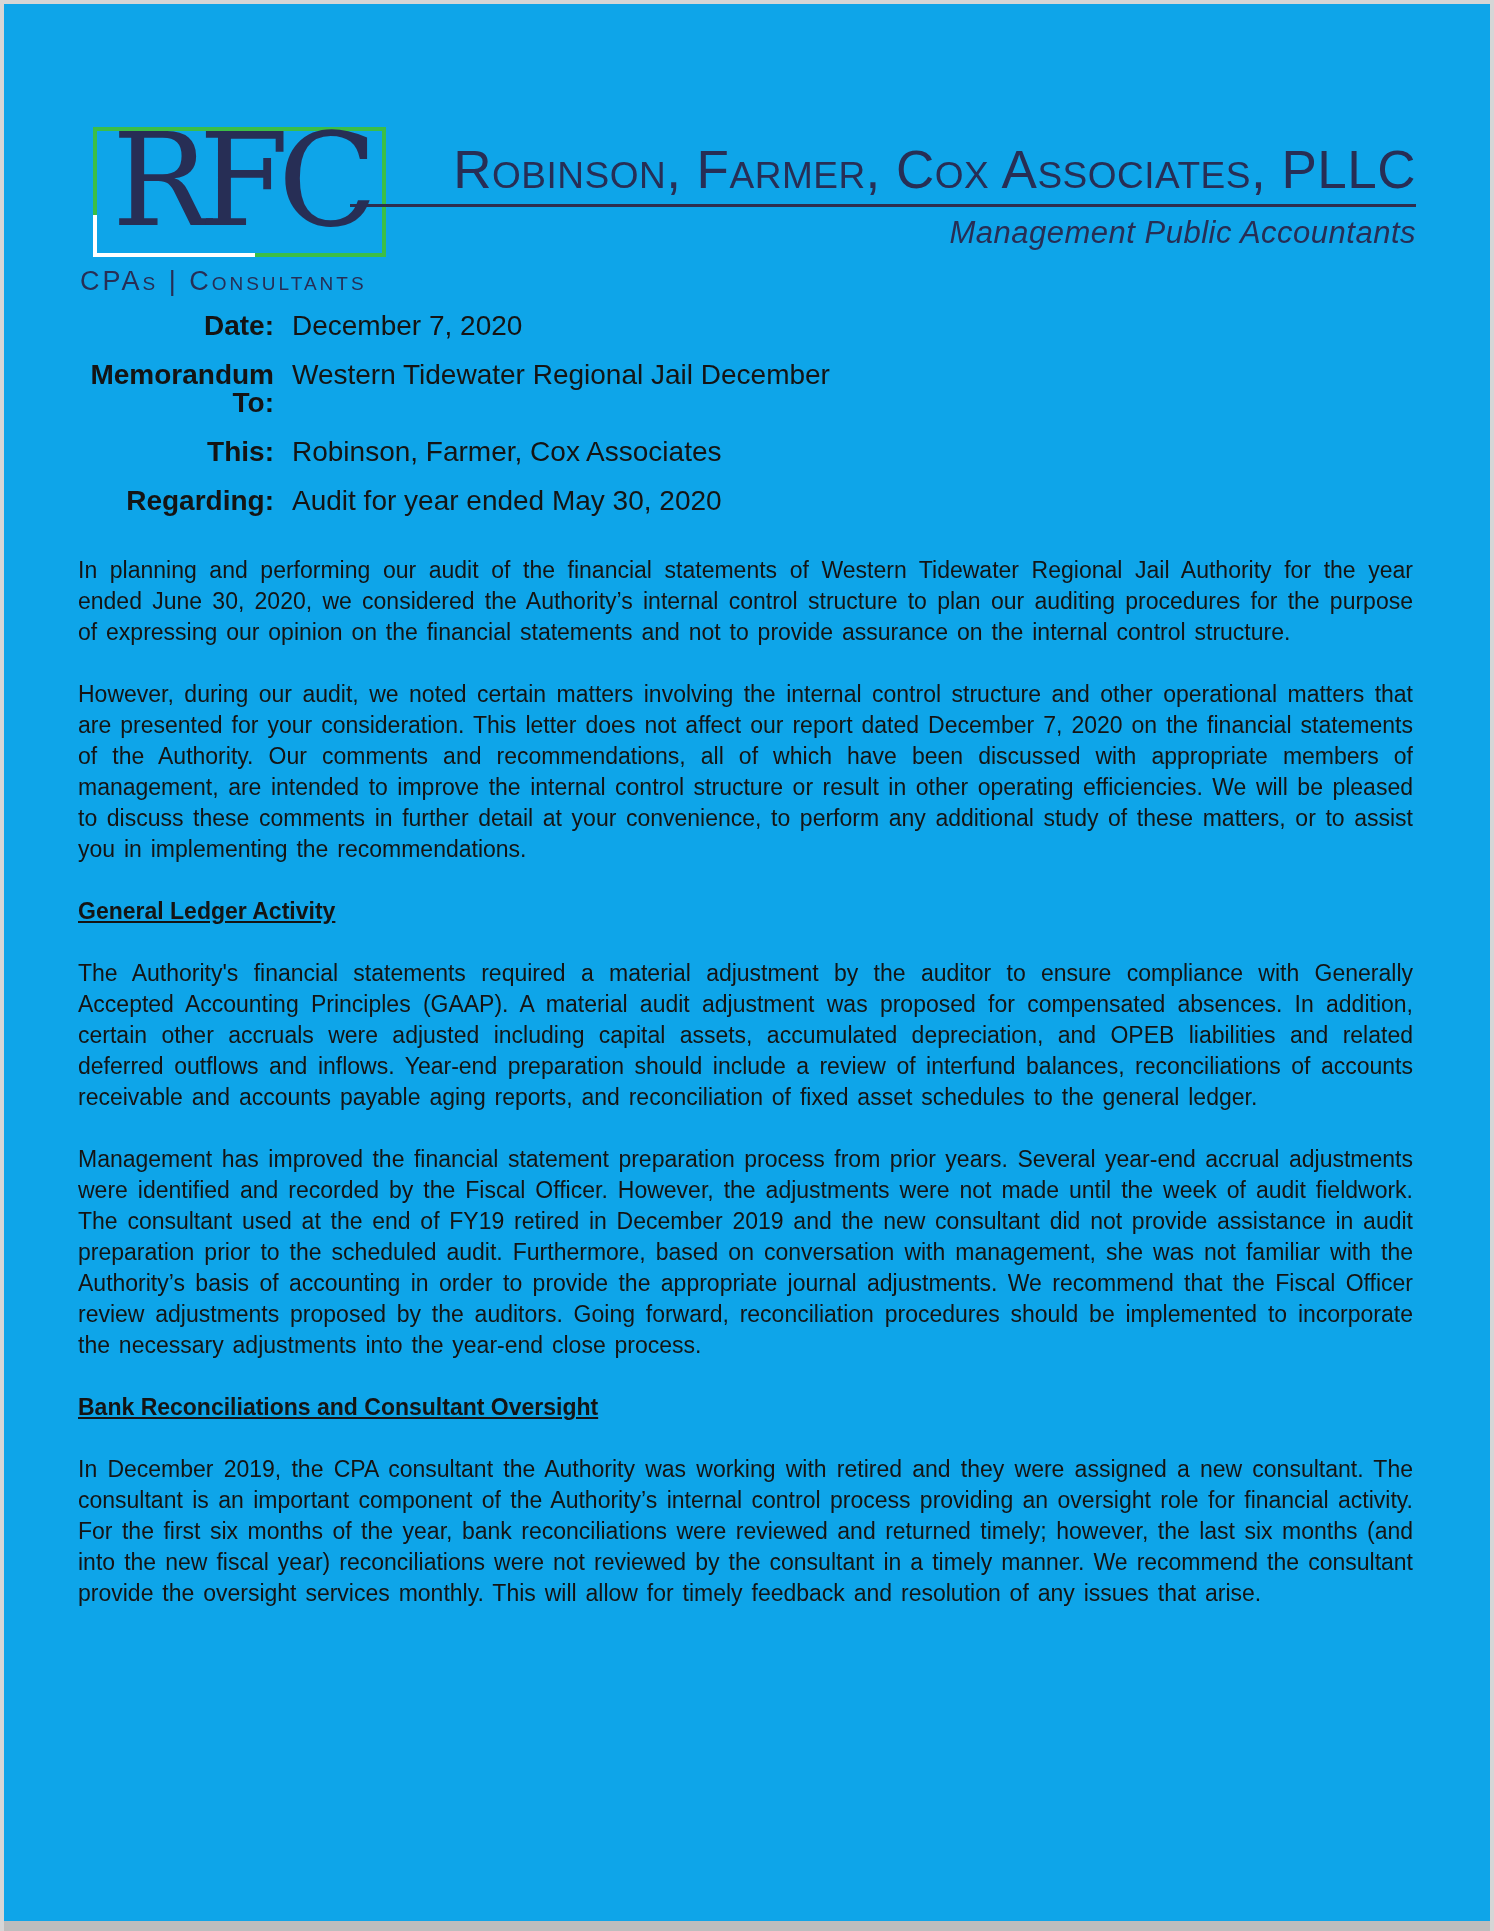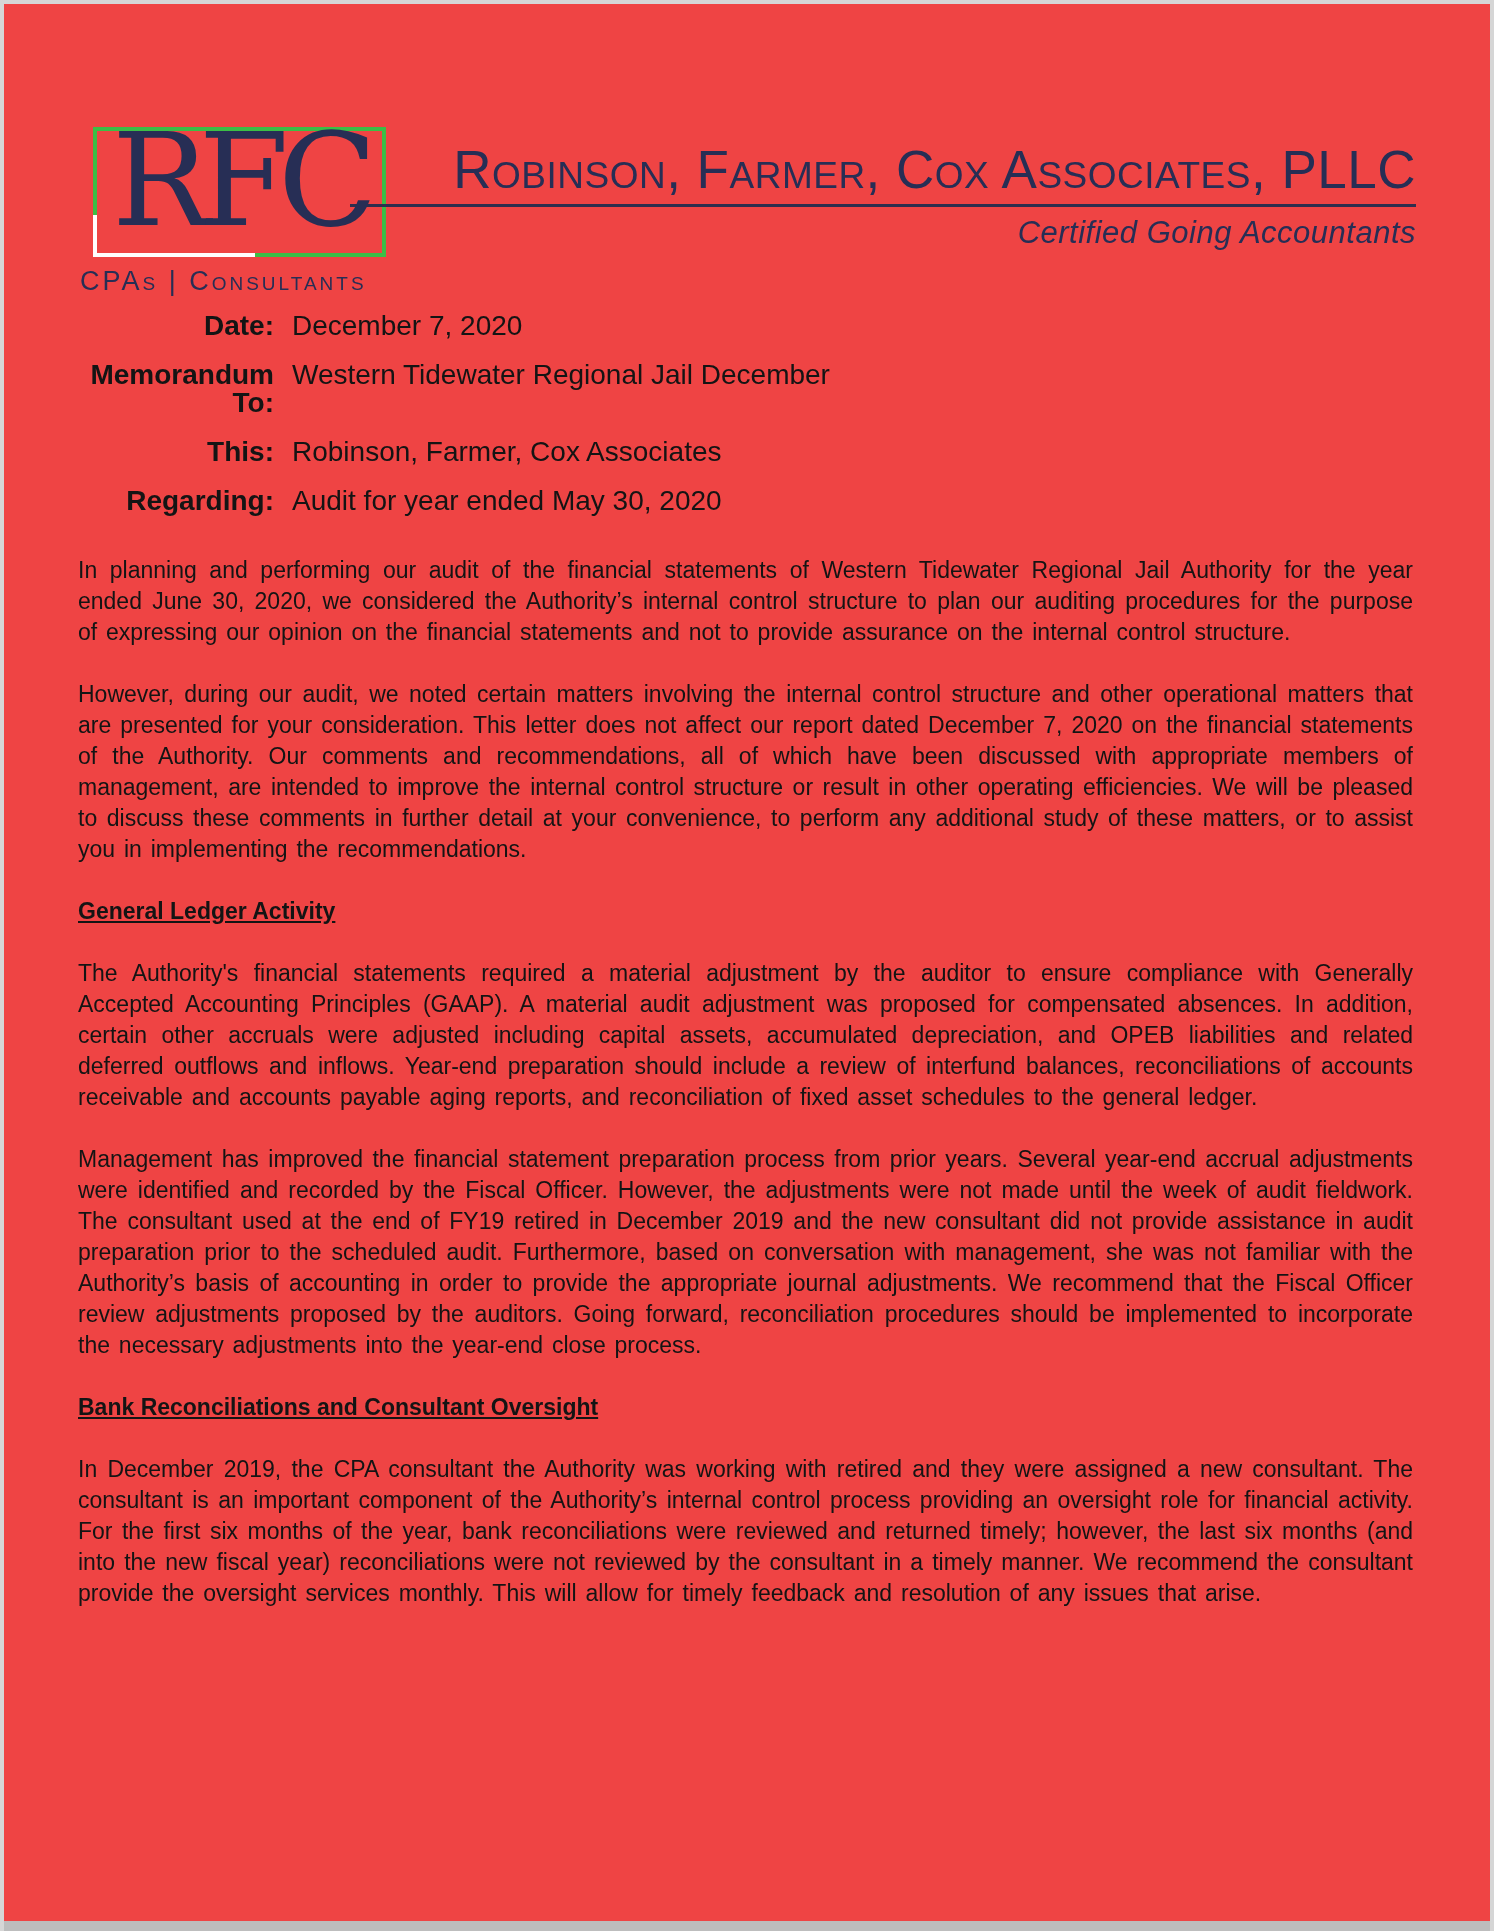--- a/index.html
+++ b/index.html
@@ -8,21 +8,21 @@
     --ink:#141414;
   }
   html,body{margin:0;padding:0;background:#ffffff;}
   .page{
     position:relative;
     width:1494px;
     height:1931px;
     box-sizing:border-box;
     border:4px solid #d6d6d6;
     border-bottom:none;
-    background:#ef4444;
+    background:#0ea5e9;
     padding:0 74px;
     overflow:hidden;
     font-family:"Liberation Sans","DejaVu Sans",sans-serif;
     color:var(--ink);
   }
   .bottom-strip{
     position:absolute;left:0;right:0;bottom:0;height:10px;
     background:#bdbdbd;
   }
   
@@ -81,21 +81,21 @@
         <div class="patch patch-bottom"></div>
         <div class="patch patch-left"></div>
       </div>
       <div class="logo-text">RFC</div>
       <div class="logo-tagline">CPAs | Consultants</div>
     </div>
 
     <div class="header-right">
       <div class="firm-name">Robinson, Farmer, Cox Associates, PLLC</div>
       <div class="rule"></div>
-      <div class="subtitle">Certified Going Accountants</div>
+      <div class="subtitle">Management Public Accountants</div>
     </div>
 
   </div>
 
   <div class="memo">
     <div class="memo-row">
       <div class="memo-label">Date:</div>
       <div class="memo-value">December 7, 2020</div>
     </div>
     <div class="memo-row">

